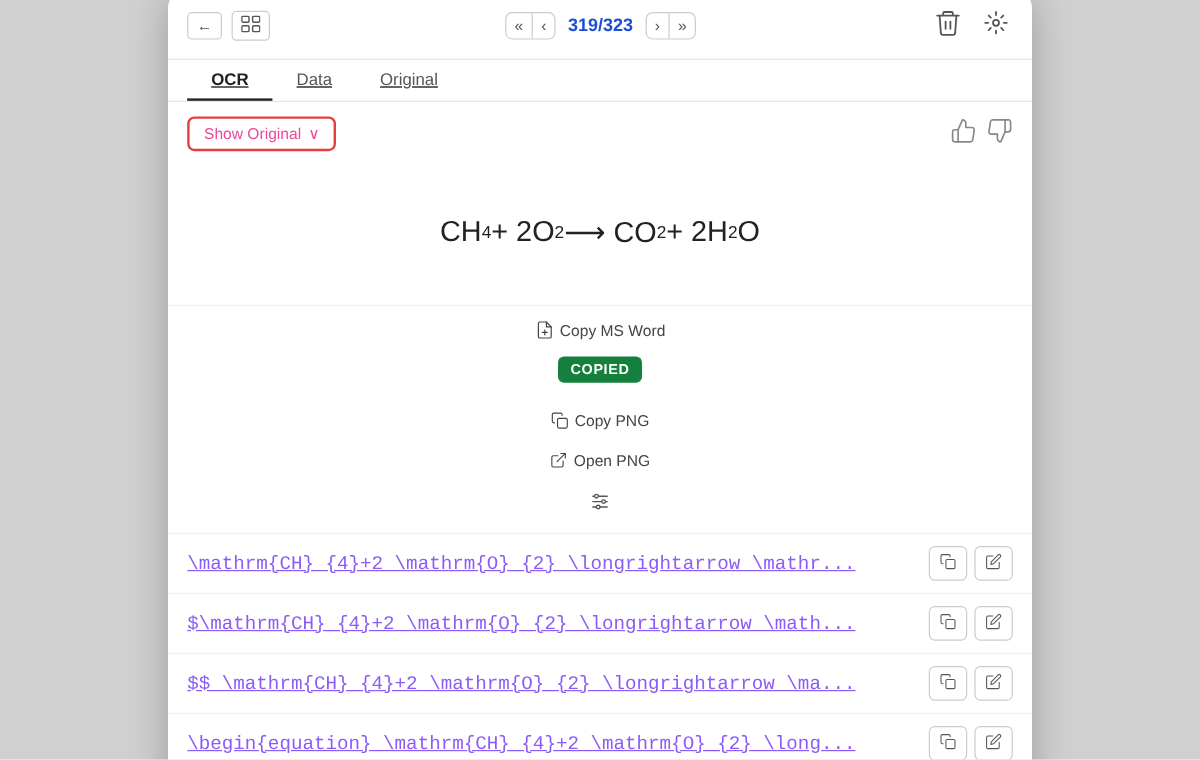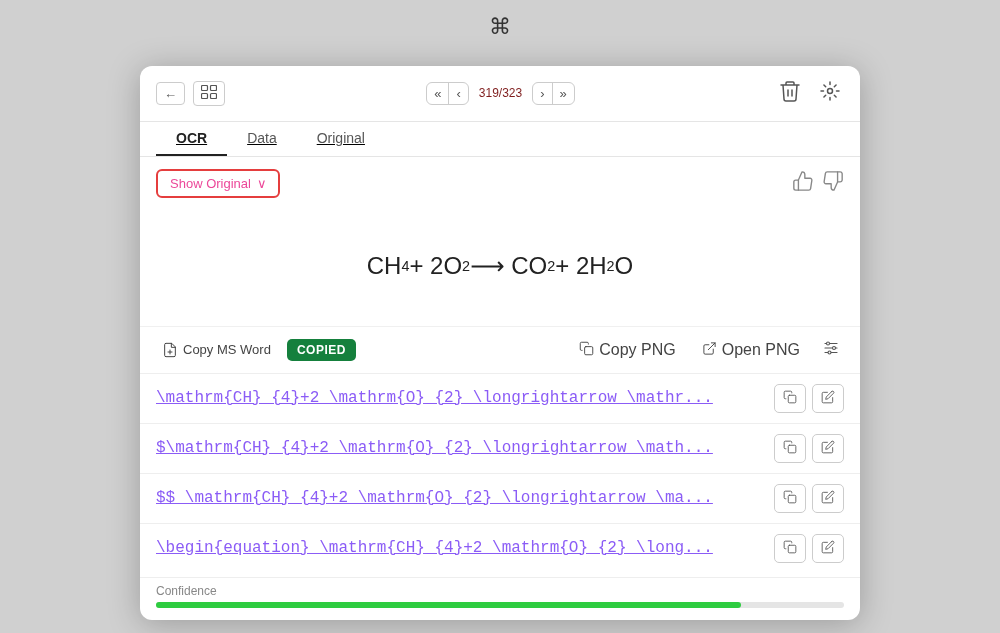--- a/index.html
+++ b/index.html
@@ -65,23 +65,23 @@
       overflow: hidden;
     }
     .nav-group .nav-btn {
       border: none;
       border-right: 1px solid #ccc;
       border-radius: 0;
     }
     .nav-group .nav-btn:last-child { border-right: none; }
 
     .page-counter {
-      font-size: 12px;
-      color: #7f1d1d;
-      font-weight: 400;
+      font-size: 15px;
+      color: #1d4ed8;
+      font-weight: 700;
       padding: 0 10px;
     }
 
     .nav-group2 {
       display: flex;
       border: 1px solid #ccc;
       border-radius: 6px;
       overflow: hidden;
     }
     .nav-group2 .nav-btn {
@@ -168,20 +168,21 @@
       min-height: 120px;
     }
 
     
     .actions-bar {
       display: flex;
       align-items: center;
       padding: 8px 16px;
       border-top: 1px solid #f0f0f0;
       gap: 10px;
+      flex-direction: column;
     }
     .action-btn {
       display: inline-flex;
       align-items: center;
       gap: 5px;
       background: none;
       border: none;
       font-size: 13px;
       color: #444;
       cursor: pointer;
@@ -199,21 +200,21 @@
       letter-spacing: 0.5px;
     }
     .spacer { flex: 1; }
 
     .action-btn-right {
       display: inline-flex;
       align-items: flex-start;
       gap: 5px;
       background: none;
       border: none;
-      font-size: 16px;
+      font-size: 13px;
       color: #444;
       cursor: pointer;
       padding: 4px 8px;
       border-radius: 4px;
     }
 
     .settings-btn {
       background: none;
       border: none;
       cursor: pointer;

